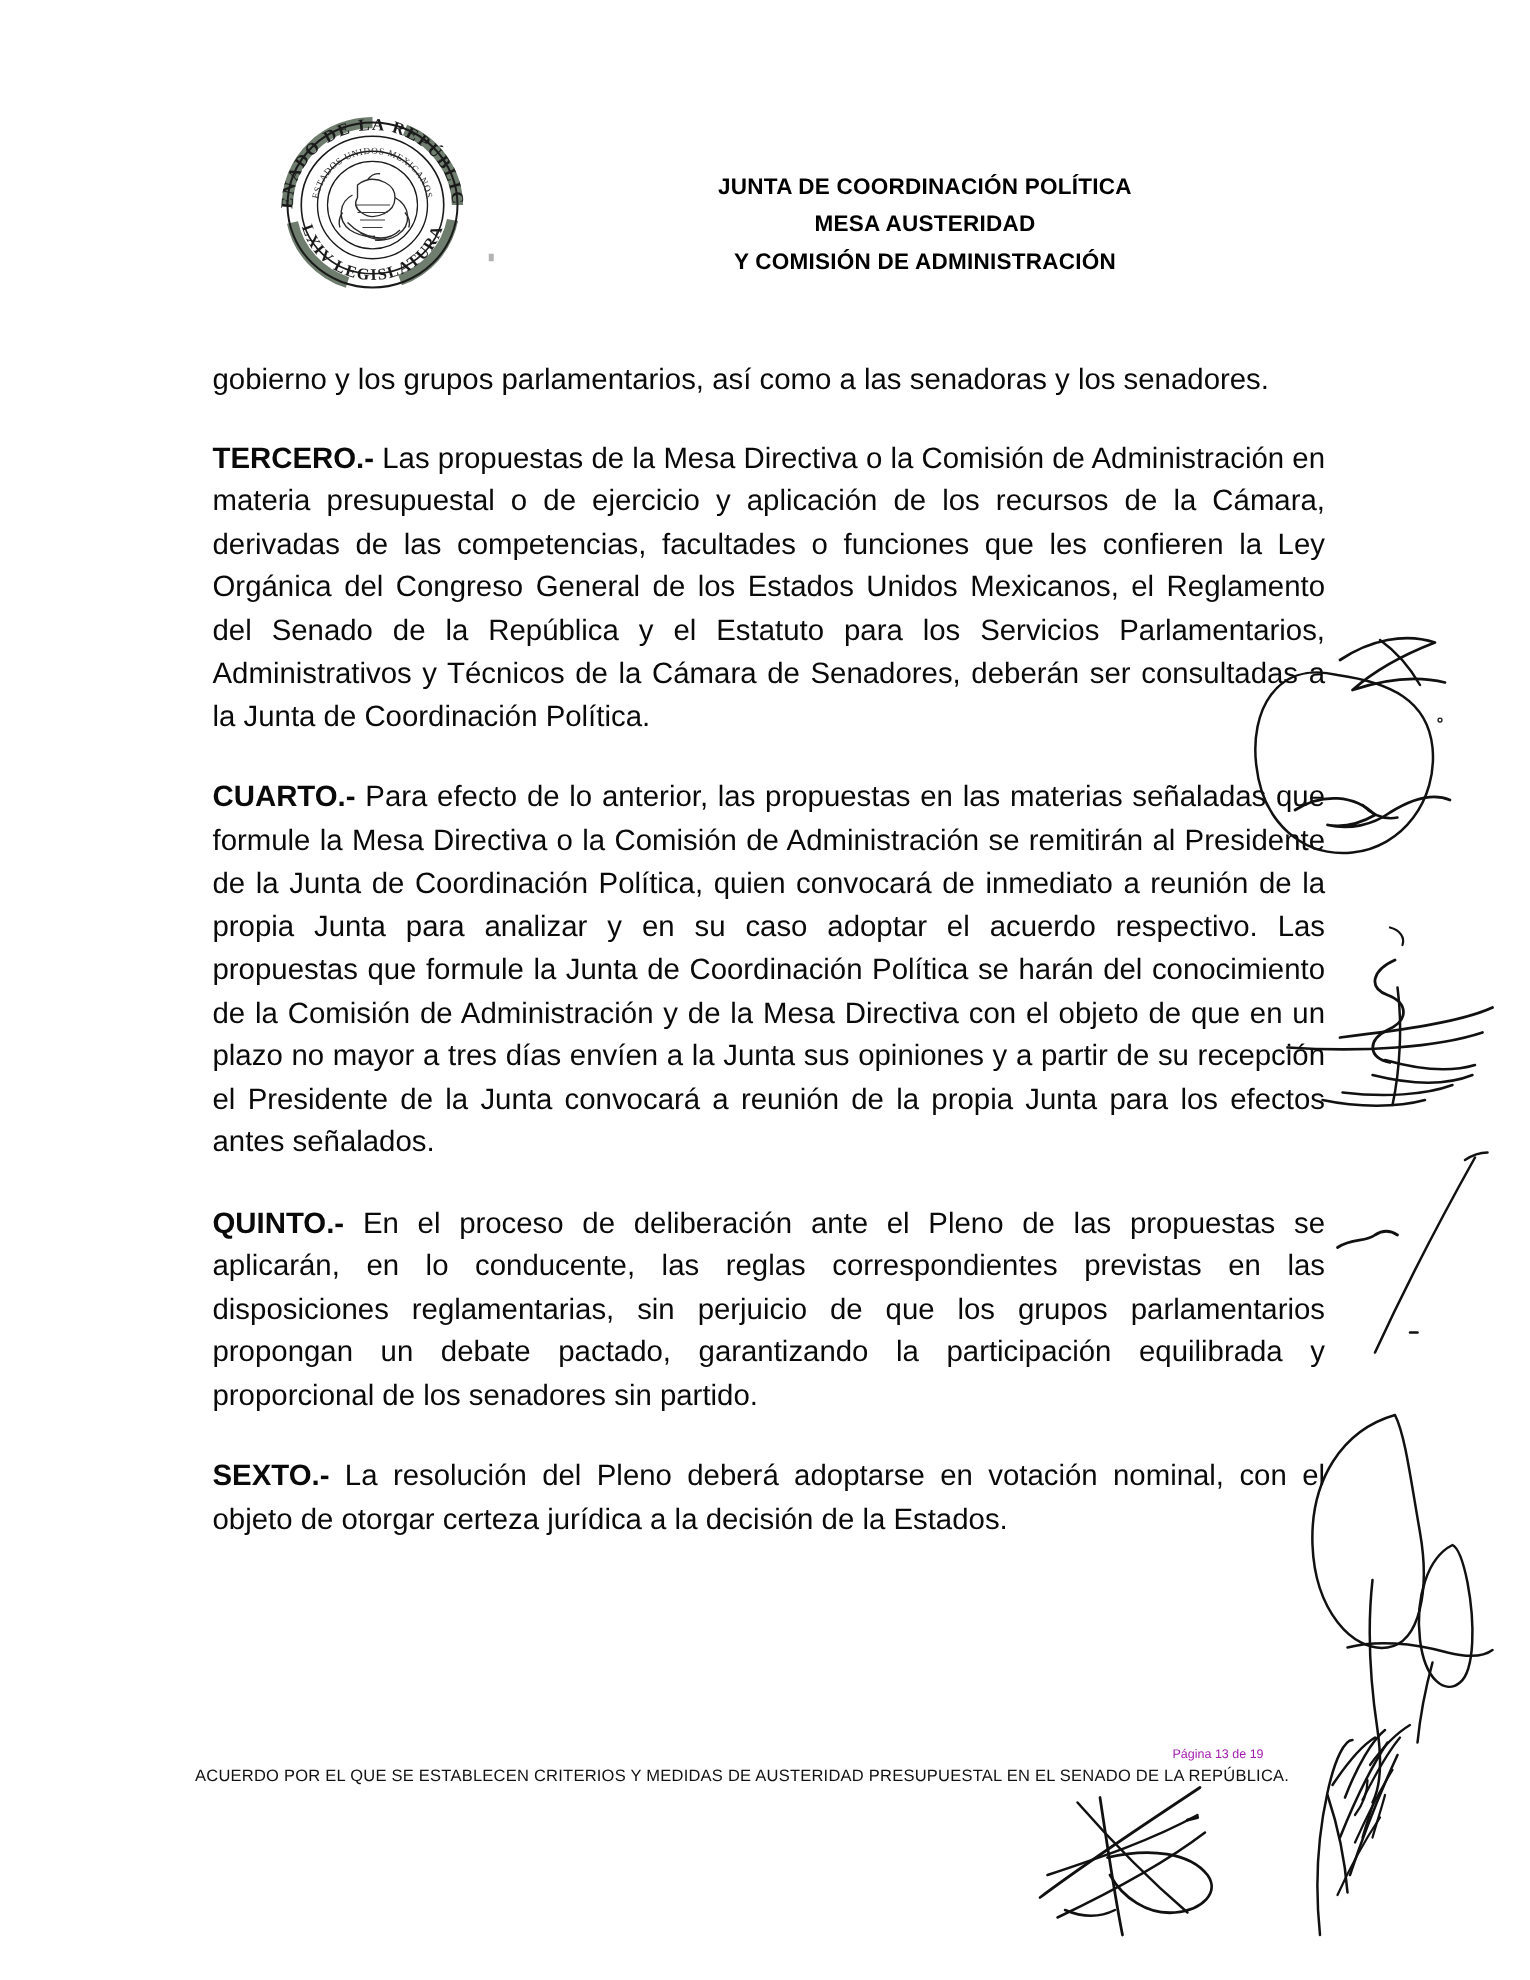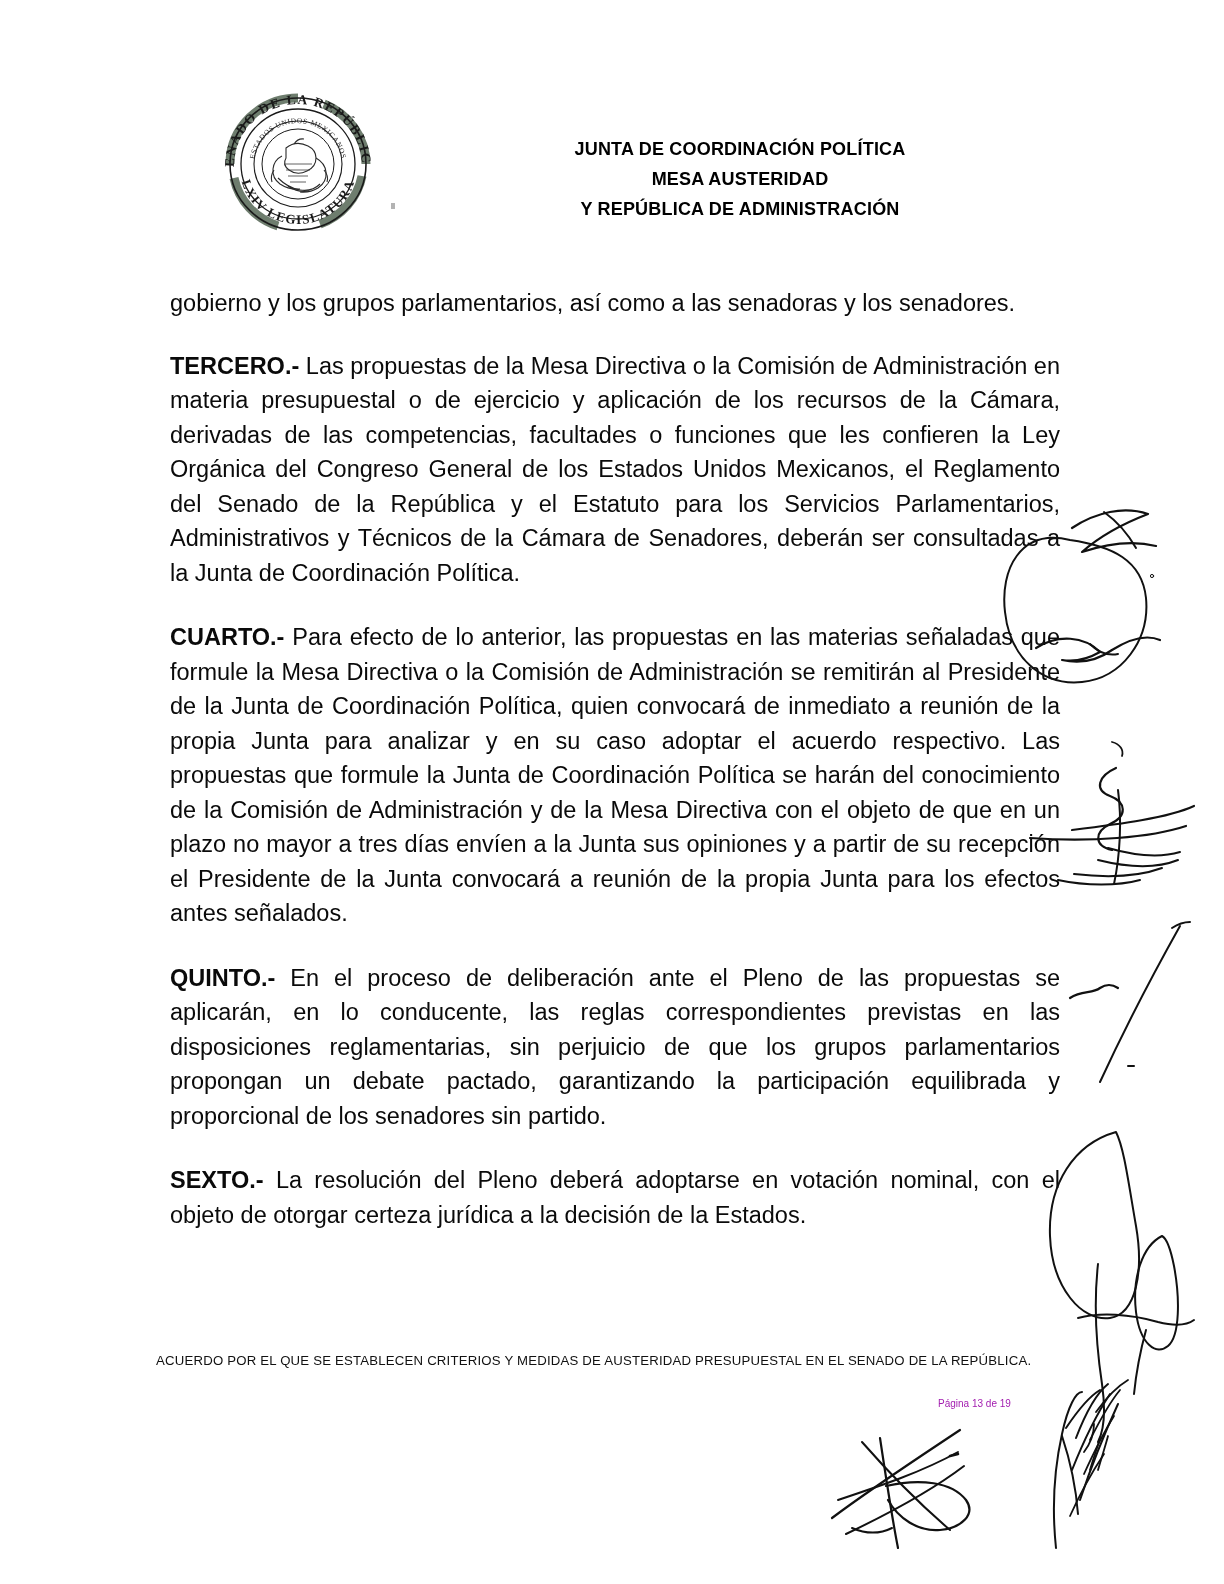--- a/index.html
+++ b/index.html
@@ -82,21 +82,21 @@
   .p-gobierno { }
   .p-tercero  { margin-bottom: 30px; }
   .p-cuarto   { margin-bottom: 30px; }
   .p-quinto   { margin-bottom: 30px; }
   .p-sexto    { margin-bottom: 0; }
 
   
   .footer-note {
     position: absolute;
     left: 156px;
-    top: 1352px;
+    top: 1412px;
     width: 900px;
     font-size: 13.2px;
     line-height: 17px;
     letter-spacing: 0.2px;
     text-align: justify;
     color: #111111;
   }
   .page-number {
     position: absolute;
     left: 938px;
@@ -172,21 +172,21 @@
           <path d="M 70,84 h 24"></path>
           <path d="M 72,90 h 20"></path>
           <path d="M 74,96 h 16"></path>
         </g>
       </svg>
     </div>
 
     <div class="header-titles">
       <div class="hline">JUNTA DE COORDINACIÓN POLÍTICA</div>
       <div class="hline">MESA AUSTERIDAD</div>
-      <div class="hline">Y REPÚBLICA DE ADMINISTRACIÓN</div>
+      <div class="hline">Y COMISIÓN DE ADMINISTRACIÓN</div>
     </div>
   </div>
 
   <div class="speck"></div>
 
   <div class="body-area">
 
     <p class="para p-gobierno"><span>gobierno y los grupos parlamentarios, así como a las senadoras y los senadores.</span></p>
 
     <p class="para p-tercero"><span class="lead">TERCERO.-</span><span> Las propuestas de la Mesa Directiva o la Comisión de Administración en materia presupuestal o de ejercicio y aplicación de los recursos de la Cámara, derivadas de las competencias, facultades o funciones que les confieren la Ley Orgánica del Congreso General de los Estados Unidos Mexicanos, el Reglamento del Senado de la República y el Estatuto para los Servicios Parlamentarios, Administrativos y Técnicos de la Cámara de Senadores, deberán ser consultadas a la Junta de Coordinación Política.</span></p>

